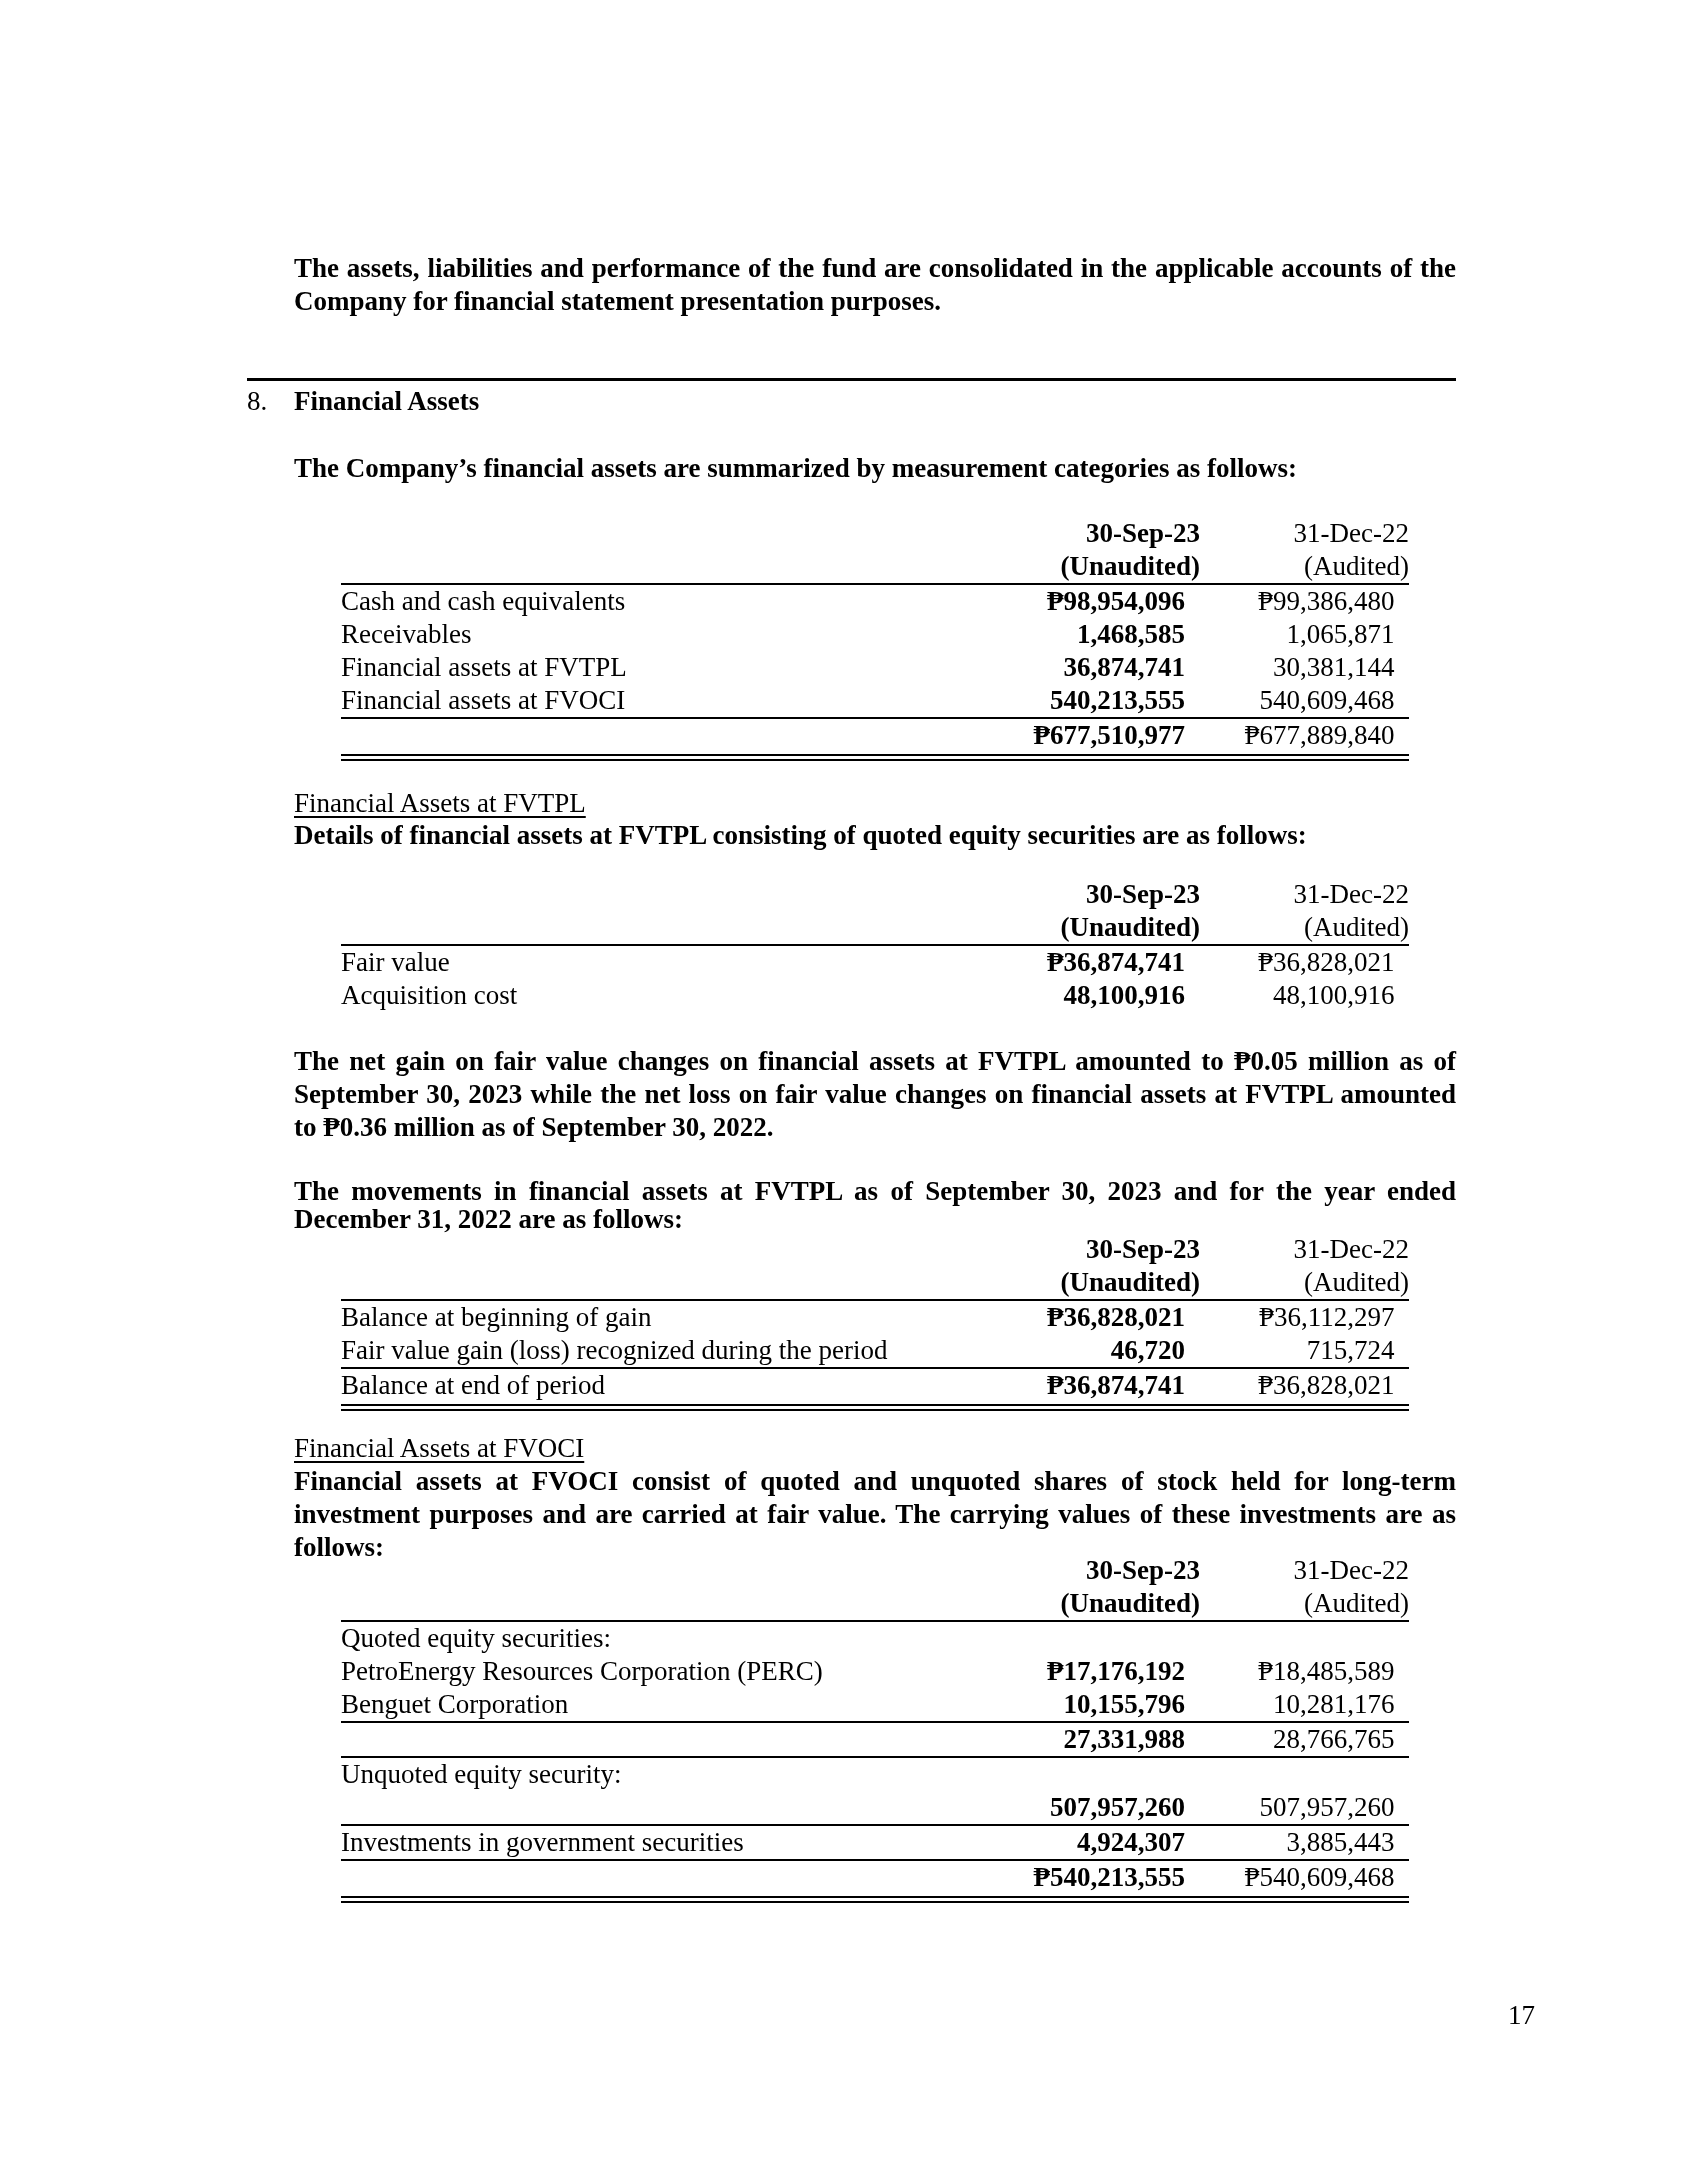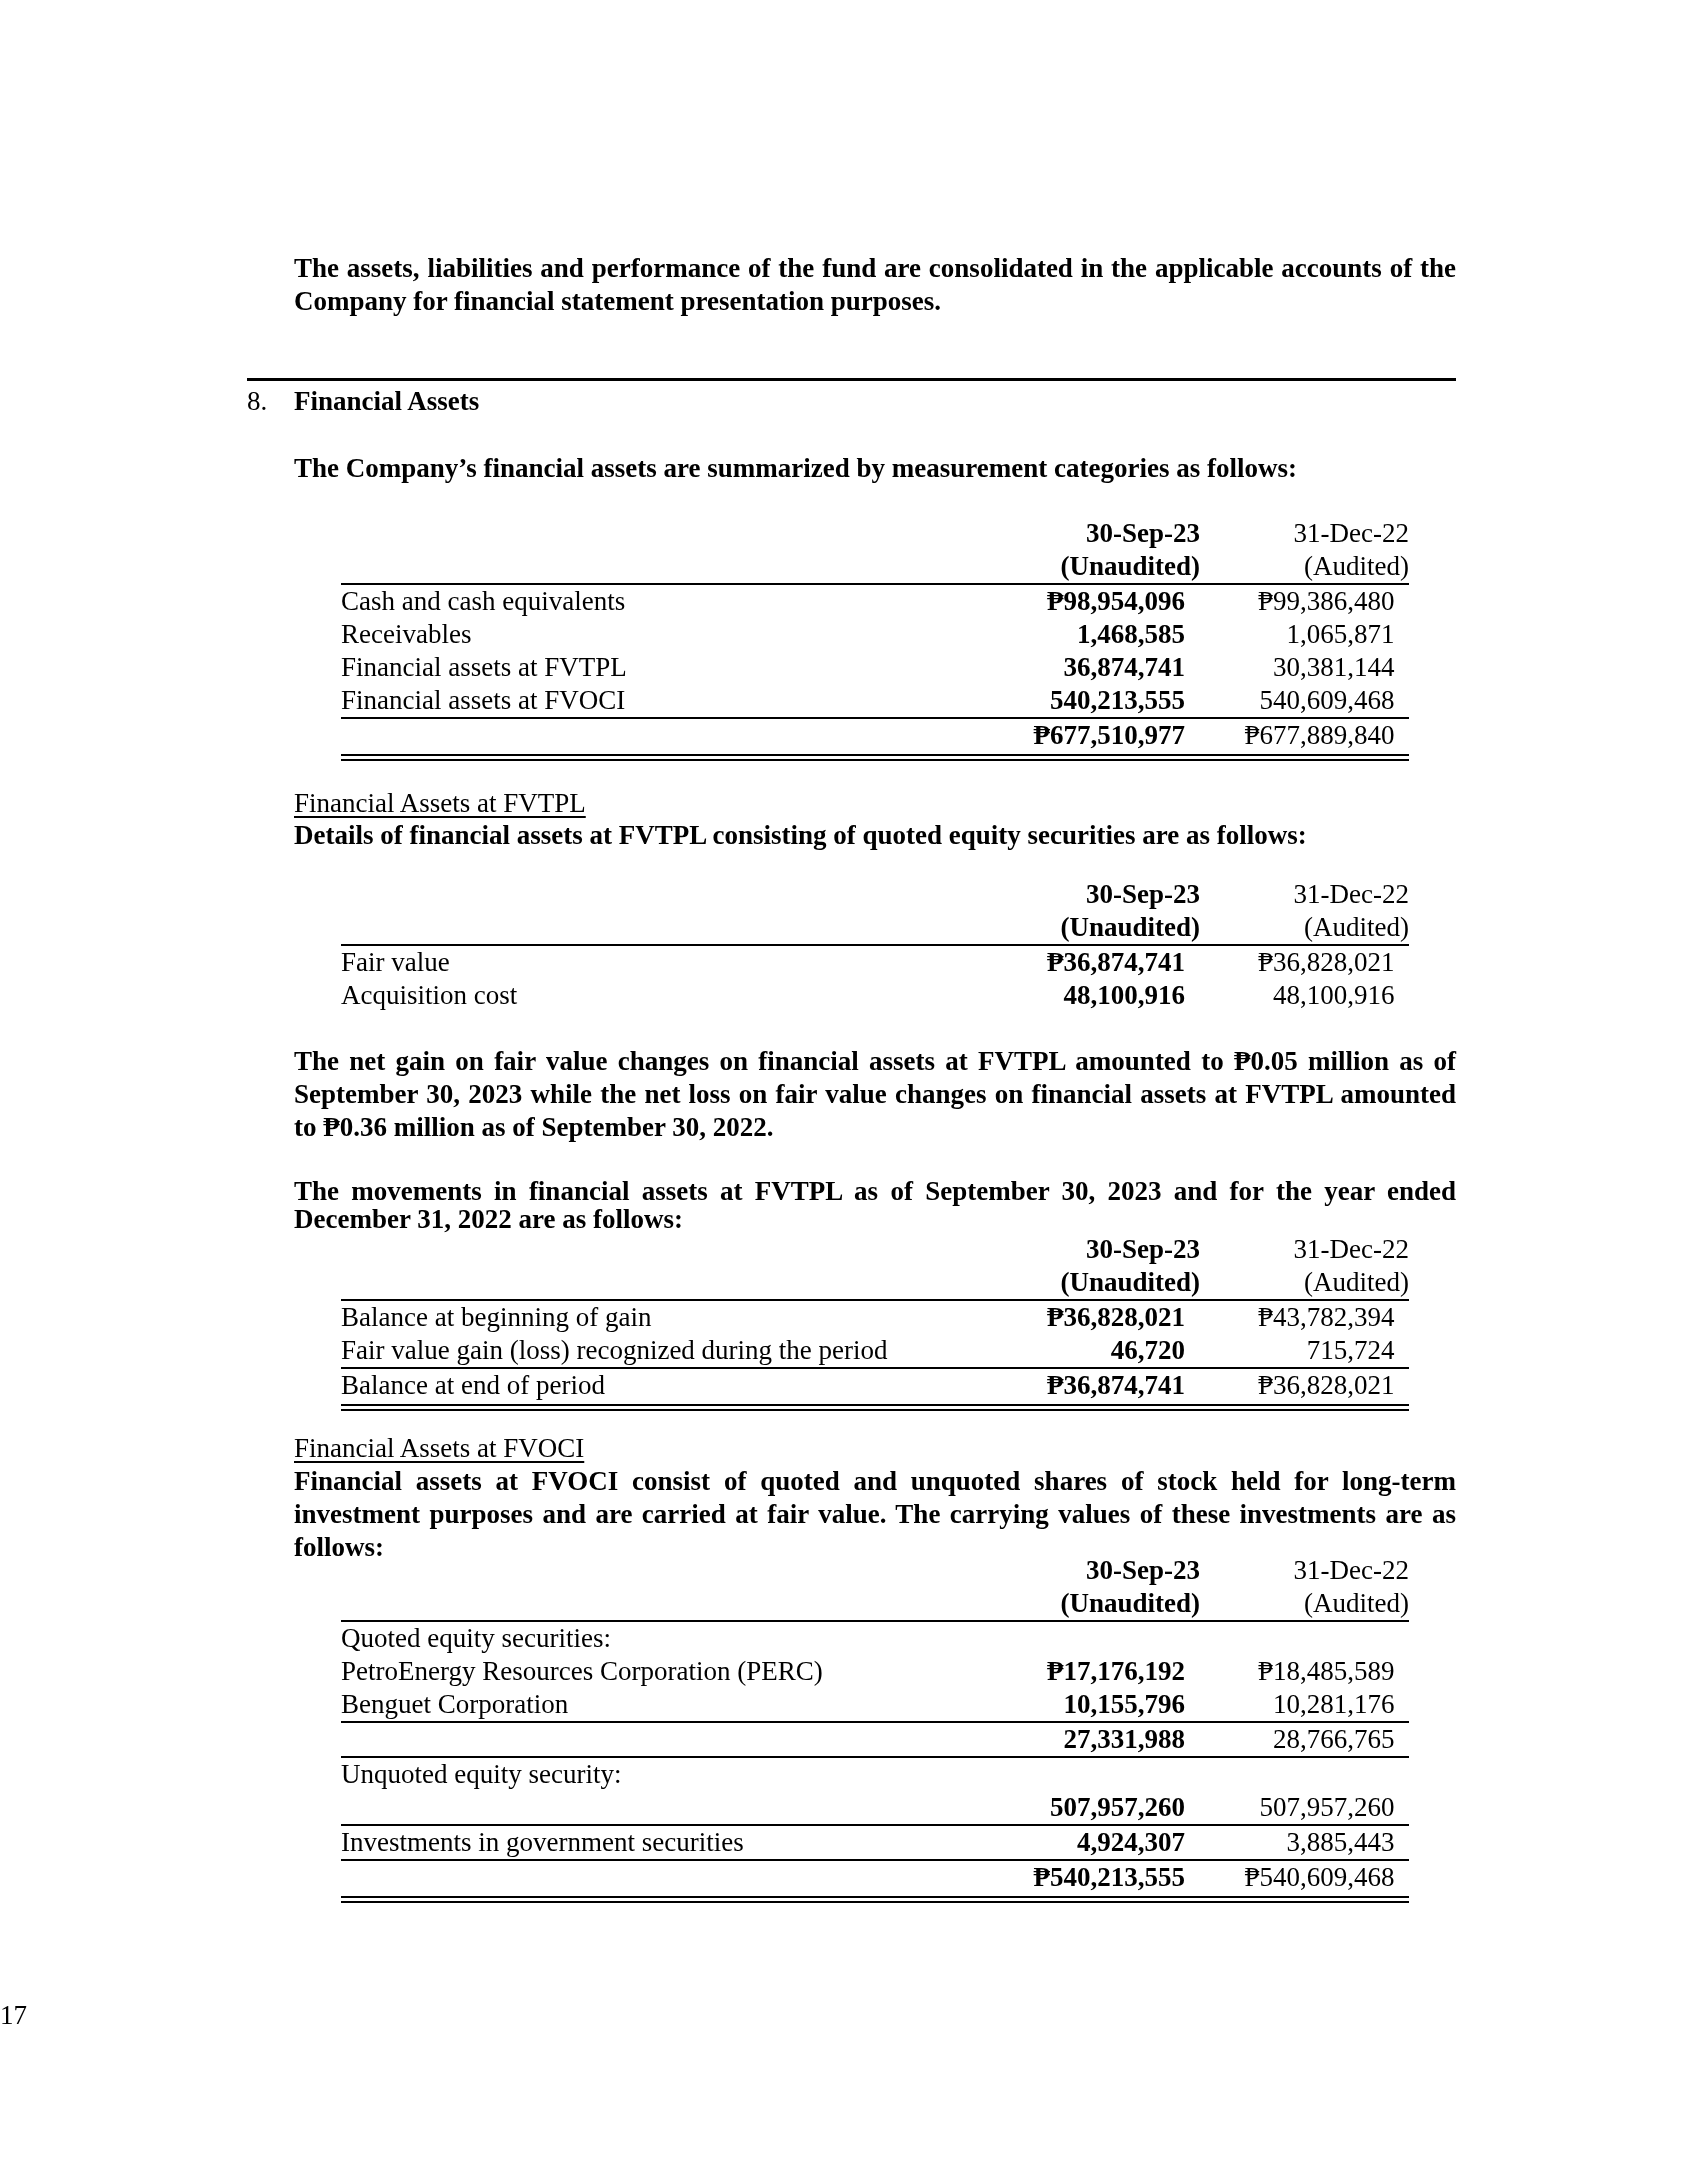--- a/index.html
+++ b/index.html
@@ -19,21 +19,21 @@
   .hdr .c1, .hdr .c2 { position: absolute; top: 0; text-align: right; white-space: nowrap; }
   .hdr .c1 { right: 209px; font-weight: bold; }
   .hdr .c2 { right: 0; }
   .line { height: 2.2px; background: #000; }
   .row { position: relative; height: 33px; white-space: nowrap; }
   .row .lbl { position: absolute; left: 0; top: 0; }
   .row .v1 { position: absolute; right: 224px; top: 0; font-weight: bold; text-align: center; }
   .row .v2 { position: absolute; right: 14.6px; top: 0; text-align: right; }
   .uline { border-bottom: 2.2px solid #000; }
   .dbl { height: 7.3px; border-top: 2.2px solid #000; border-bottom: 2.2px solid #000; box-sizing: border-box; margin-top: 1.5px; }
-  .page-no { position: absolute; left: 0; width: 1535px; text-align: left; top: 1999px; }
+  .page-no { position: absolute; left: 0; width: 1535px; text-align: right; top: 1999px; }
 </style>
 </head>
 <body>
 
 <p class="para last-left" style="top:252px;">The assets, liabilities and performance of the fund are consolidated in the applicable accounts of the Company for financial statement presentation purposes.</p>
 
 <div class="rule"></div>
 <span class="sec-num">8.</span>
 <span class="sec-title">Financial Assets</span>
 
@@ -116,21 +116,21 @@
       </div>
     <div class="c2">
         <div>31-Dec-22</div>
         <div>(Audited)</div>
       </div>
   </div>
   <div class="line"></div>
   <div class="row">
       <span class="lbl">Balance at beginning of gain</span>
       <span class="v1">₱36,828,021</span>
-      <span class="v2">₱43,782,394</span>
+      <span class="v2">₱36,112,297</span>
     </div>
   <div class="row uline">
       <span class="lbl">Fair value gain (loss) recognized during the period</span>
       <span class="v1">46,720</span>
       <span class="v2">715,724</span>
     </div>
   <div class="row">
       <span class="lbl">Balance at end of period</span>
       <span class="v1">₱36,874,741</span>
       <span class="v2">₱36,828,021</span>

